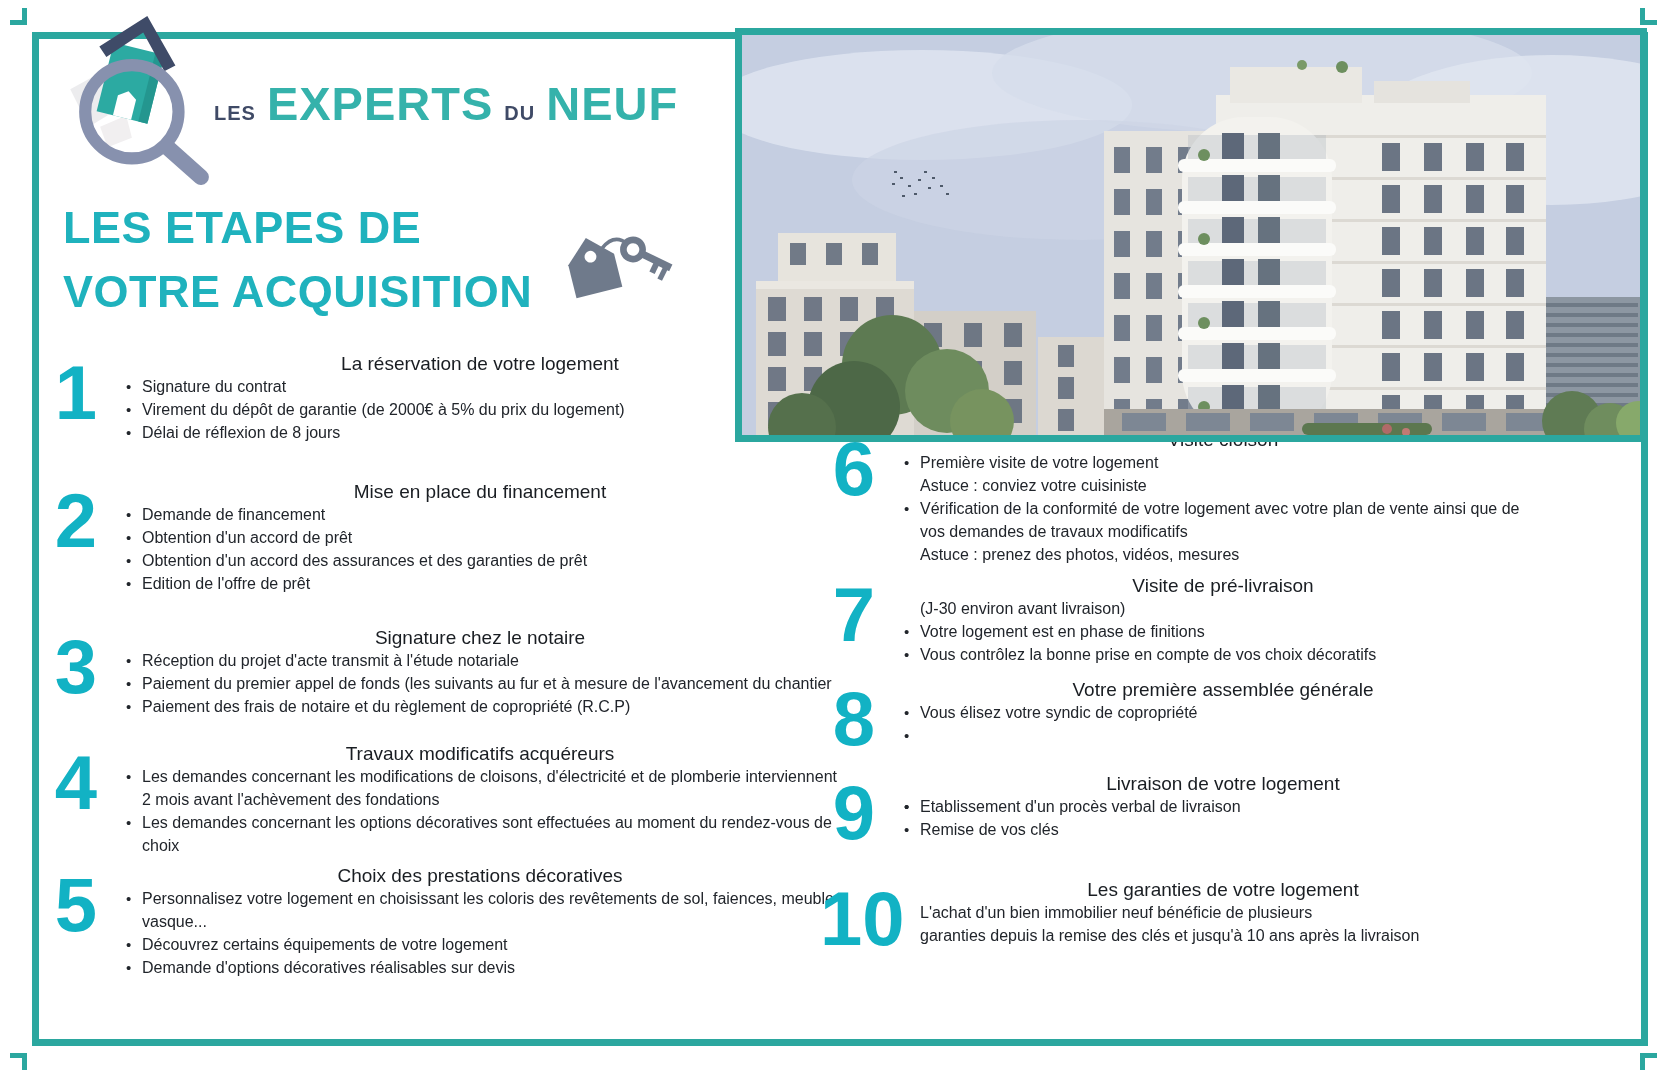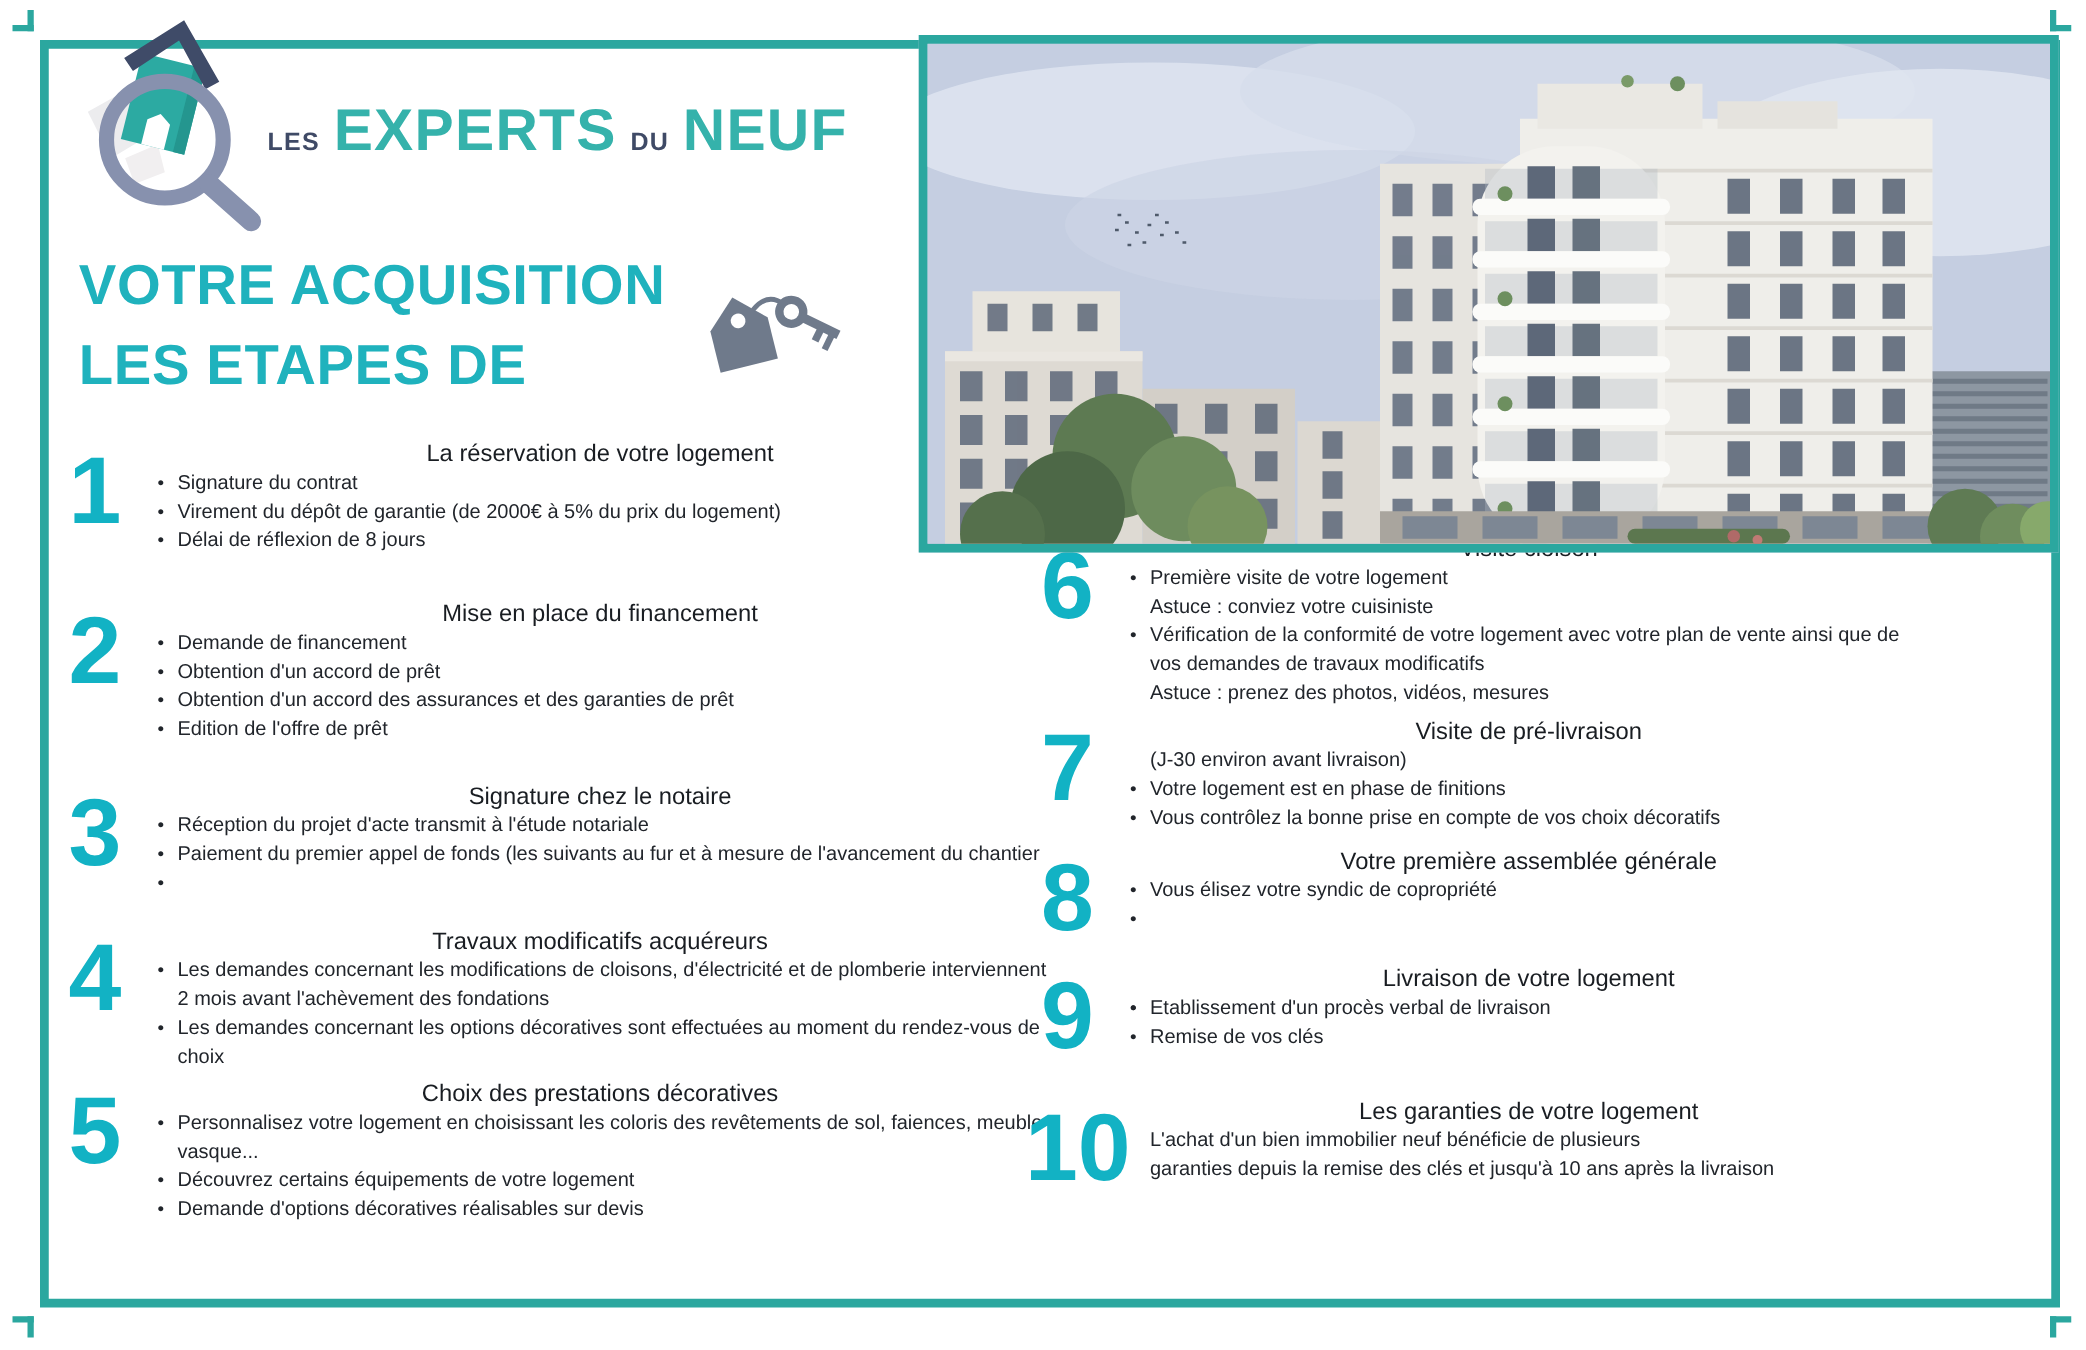--- a/index.html
+++ b/index.html
@@ -73,22 +73,22 @@
   </svg>
 
   <div class="logo-text">
     <span class="lt-small">LES</span>
     <span class="lt-big">EXPERTS</span>
     <span class="lt-small">DU</span>
     <span class="lt-big">NEUF</span>
   </div>
 
   <div class="title">
+    <div>LES ETAPES DE</div>
     <div>VOTRE ACQUISITION</div>
-    <div>LES ETAPES DE</div>
   </div>
 
   <svg class="key-svg" viewBox="0 0 160 110">
     <g transform="rotate(-14 45 60)">
       <path d="M16 48 L48 18 L80 48 L80 94 L16 94 Z" fill="#6f7a8b"></path>
       <circle cx="48" cy="44" r="8" fill="#ffffff"></circle>
     </g>
     <path d="M60 32 q16 -20 34 -6" stroke="#6f7a8b" stroke-width="5" fill="none"></path>
     <g transform="rotate(26 100 42)">
       <circle cx="98" cy="34" r="13" fill="none" stroke="#6f7a8b" stroke-width="9"></circle>
@@ -325,21 +325,21 @@
           <div class="step-item bullet"><span class="marker">•</span><span>Obtention d'un accord des assurances et des garanties de prêt</span></div>
           <div class="step-item bullet"><span class="marker">•</span><span>Edition de l'offre de prêt</span></div>
         </div>
       </div>
       <div class="step" style="top: 626px;">
         <div class="step-num">3</div>
         <div class="step-body">
           <div class="step-heading">Signature chez le notaire</div>
           <div class="step-item bullet"><span class="marker">•</span><span>Réception du projet d'acte transmit à l'étude notariale</span></div>
           <div class="step-item bullet"><span class="marker">•</span><span>Paiement du premier appel de fonds (les suivants au fur et à mesure de l'avancement du chantier</span></div>
-          <div class="step-item bullet"><span class="marker">•</span></div>
+          <div class="step-item bullet"><span class="marker">•</span><span>Paiement des frais de notaire et du règlement de copropriété (R.C.P)</span></div>
         </div>
       </div>
       <div class="step" style="top: 742px;">
         <div class="step-num">4</div>
         <div class="step-body">
           <div class="step-heading">Travaux modificatifs acquéreurs</div>
           <div class="step-item bullet"><span class="marker">•</span><span>Les demandes concernant les modifications de cloisons, d'électricité et de plomberie interviennent 2 mois avant l'achèvement des fondations</span></div>
           <div class="step-item bullet"><span class="marker">•</span><span>Les demandes concernant les options décoratives sont effectuées au moment du rendez-vous de choix</span></div>
         </div>
       </div>

